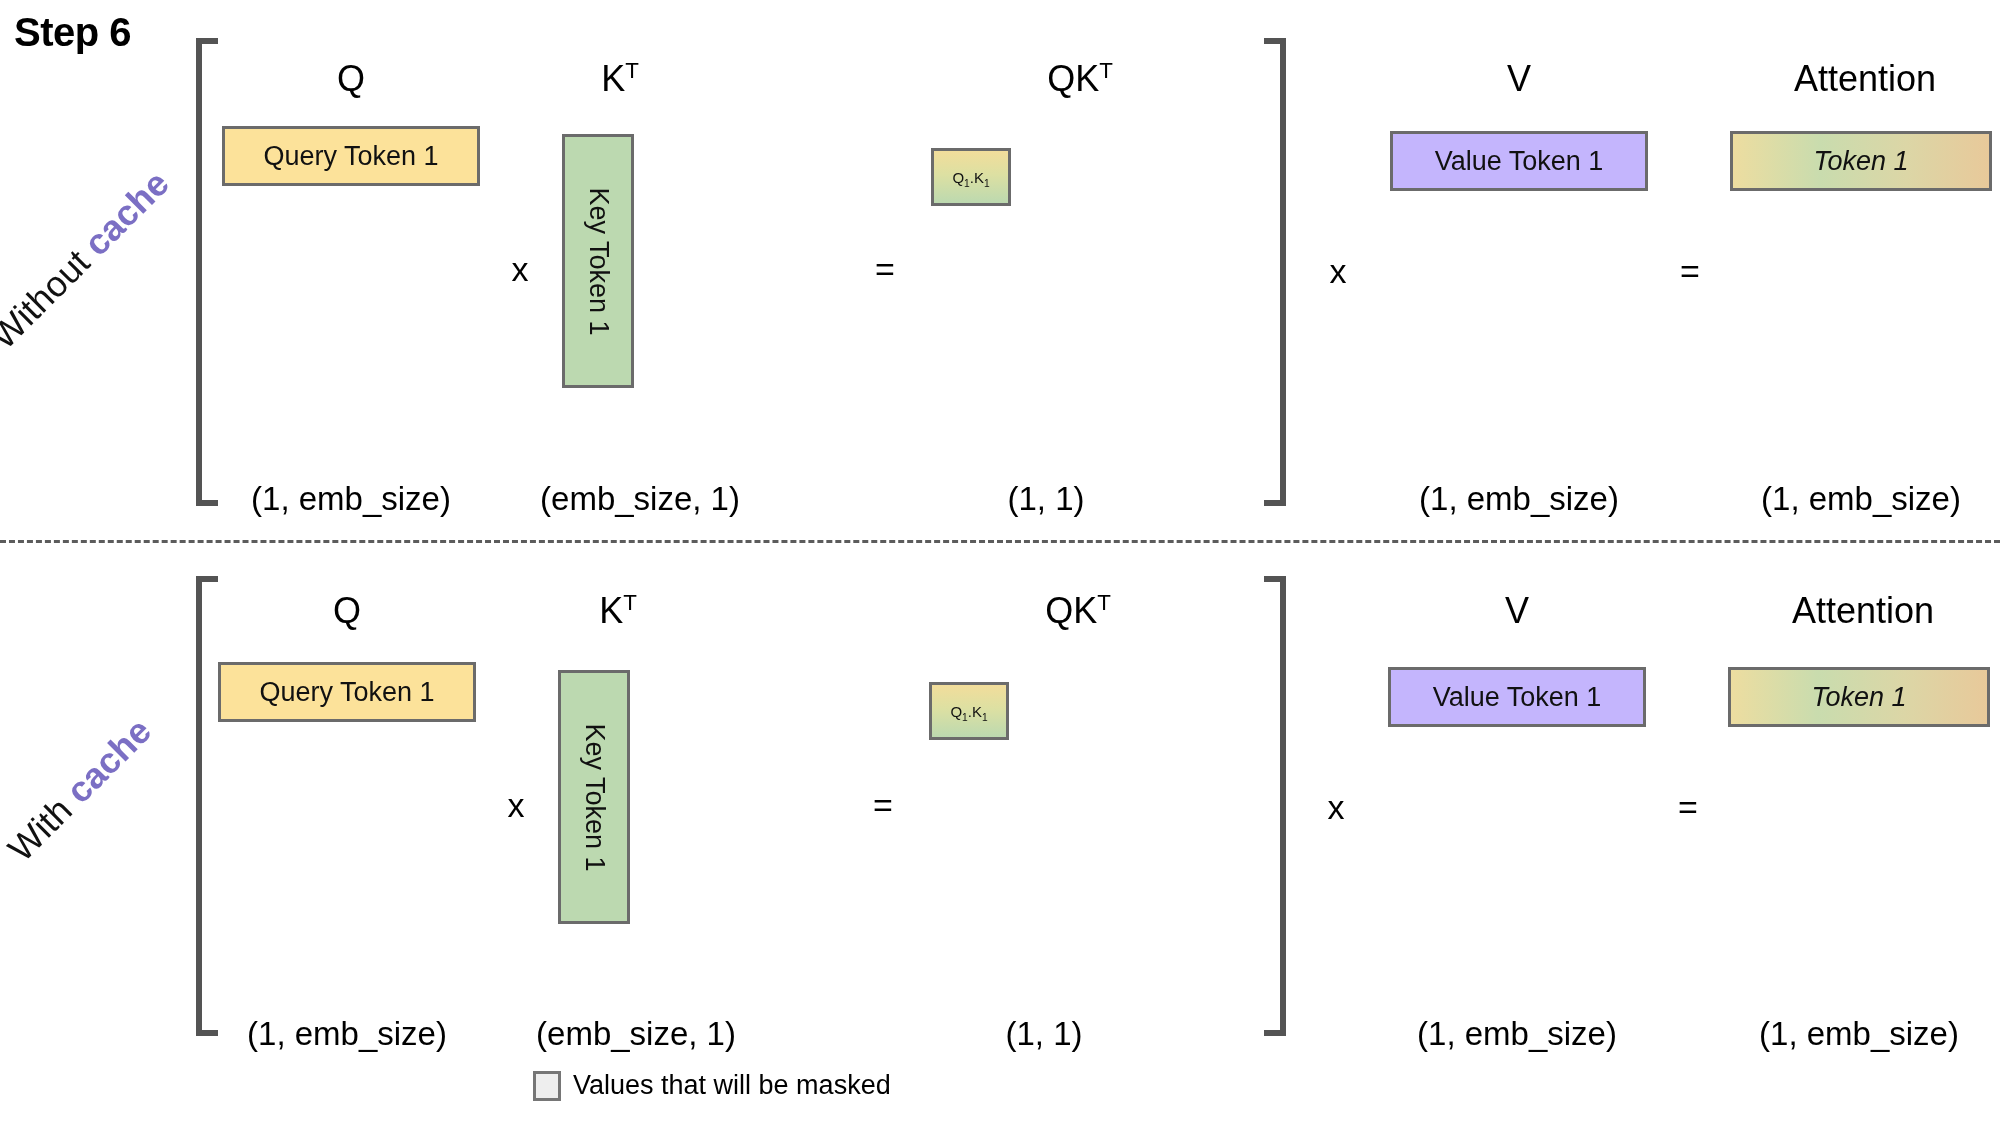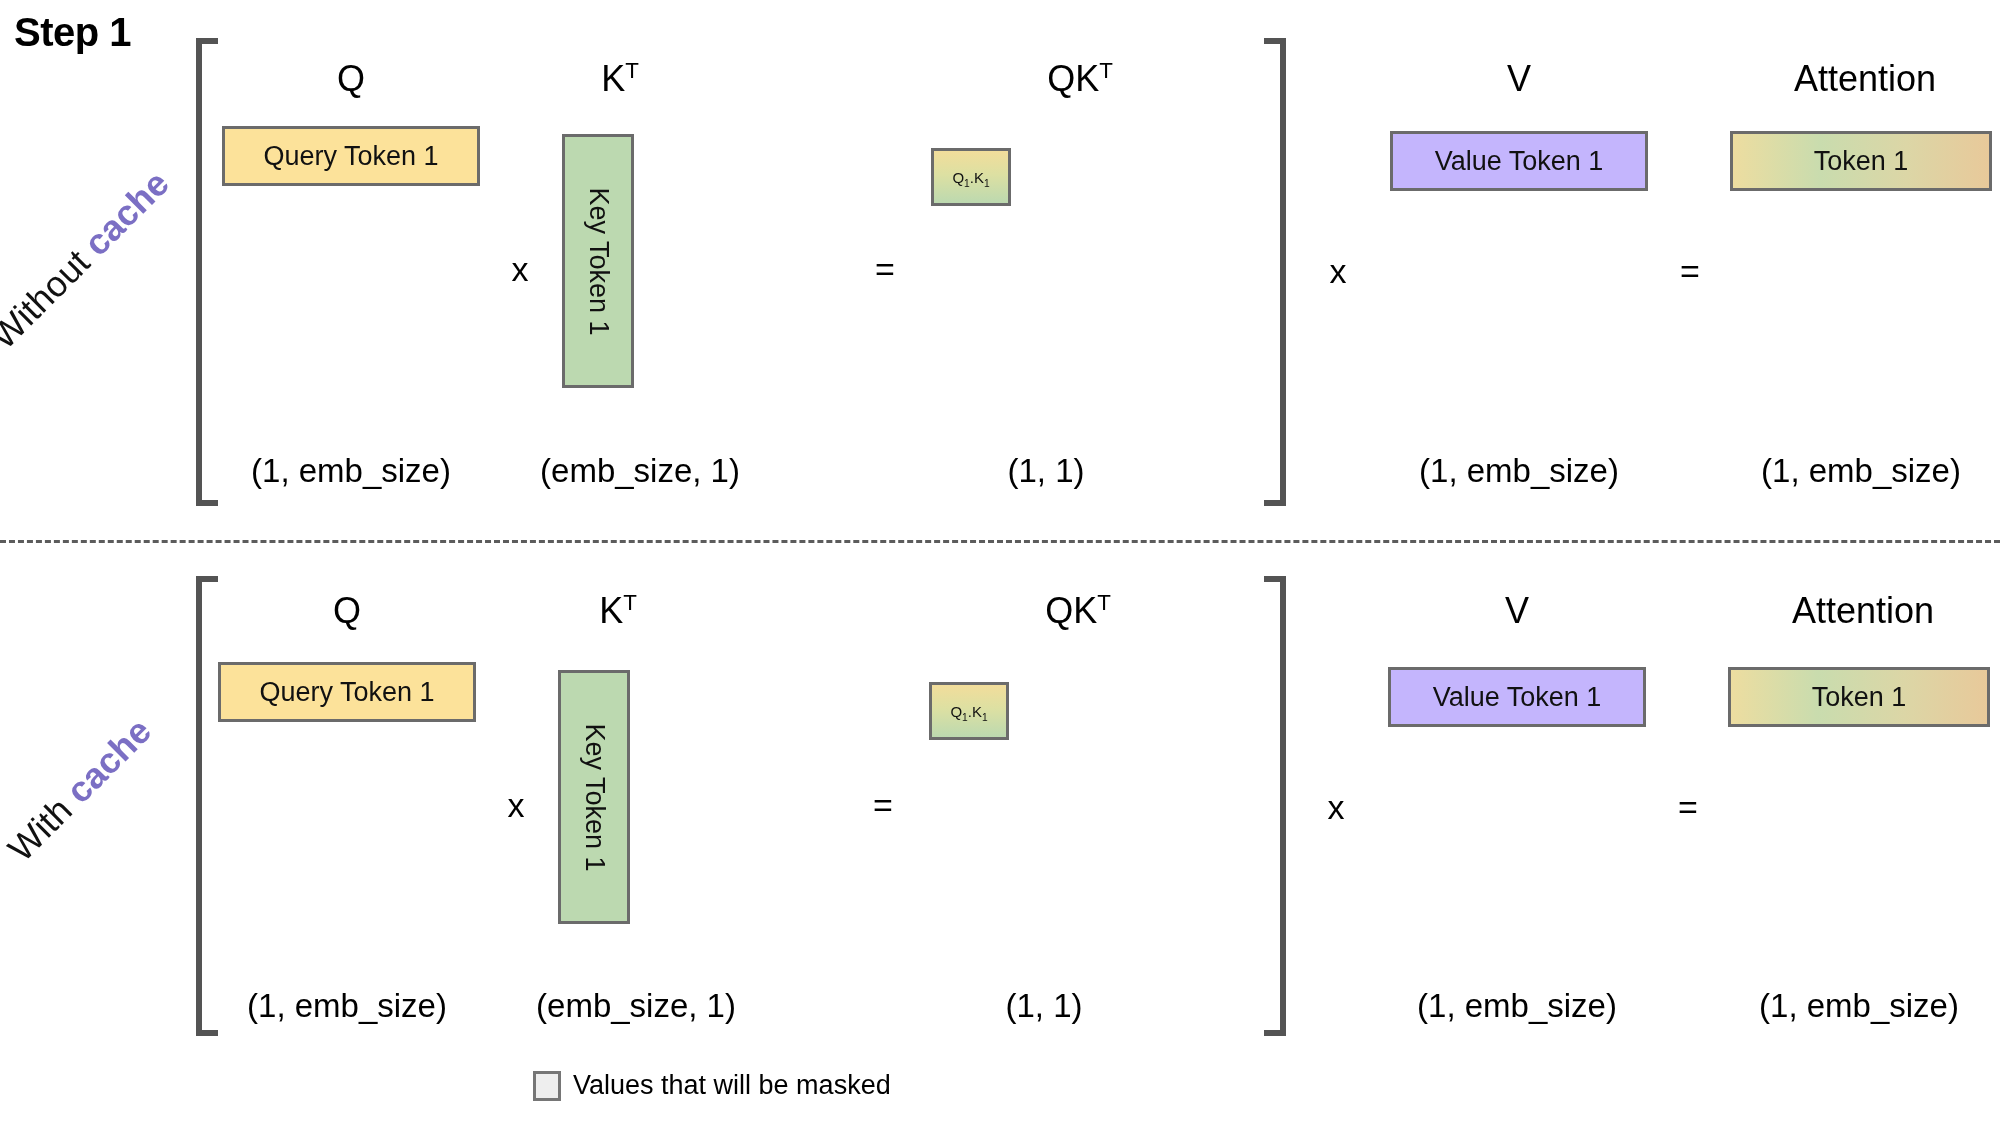--- a/index.html
+++ b/index.html
@@ -91,36 +91,38 @@
     white-space: nowrap;
     font-size: 27px;
   }
   .box.score {
     background: linear-gradient(to bottom, #f2dd9b 0%, #dde0a2 45%, #bcd9b0 100%);
     font-size: 15px;
   }
   .box.score .sub { font-size: 0.68em; vertical-align: sub; line-height: 0; }
   .box.attention {
     background: linear-gradient(to right, #eddda0 0%, #c9dcae 34%, #dcd6a6 68%, #e8c99a 100%);
+    font-style: italic;
   }
 
   
   .op {
     position: absolute;
     font-size: 34px;
     text-align: center;
     white-space: nowrap;
   }
 
   
   .dim {
     position: absolute;
     text-align: center;
     font-size: 33px;
     white-space: nowrap;
+    margin-top: 28px;
   }
 
   
   .divider {
     position: absolute;
     left: 0;
     width: 2000px;
     height: 0;
     border-top: 3px dashed #5c5c5c;
   }
@@ -141,21 +143,21 @@
   .legend-text {
     font-size: 27px;
     white-space: nowrap;
   }
 </style>
 </head>
 <body>
 
 <div class="stage">
 
-  <div class="step-title">Step 1</div>
+  <div class="step-title">Step 6</div>
 
   <div class="row-label" style="left:-70px; top:240px; transform: rotate(-45deg);">
     <span class="lbl-main">Without</span>
     <span class="lbl-accent" style="color:#7b6fc4;">cache</span>
   </div>
 
   <div class="bracket left" style="left:196px; top:38px; height:468px;"></div>
   <div class="bracket right" style="left:1264px; top:38px; height:468px;"></div>
 
   <div class="col-cap" style="left:222px; top:58px; width:258px;">

